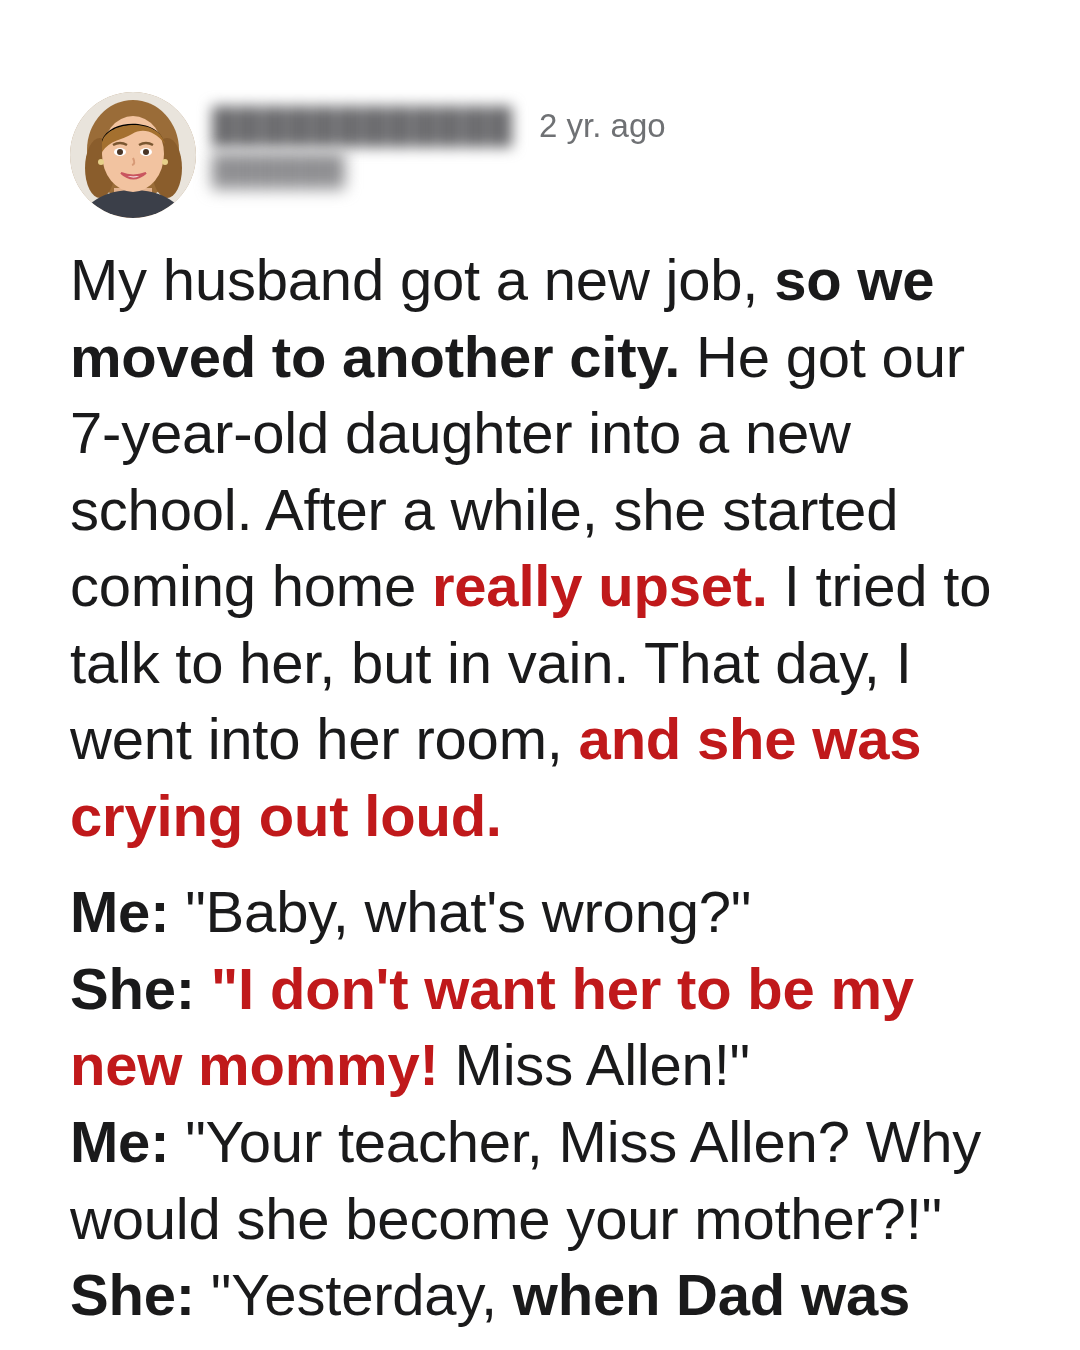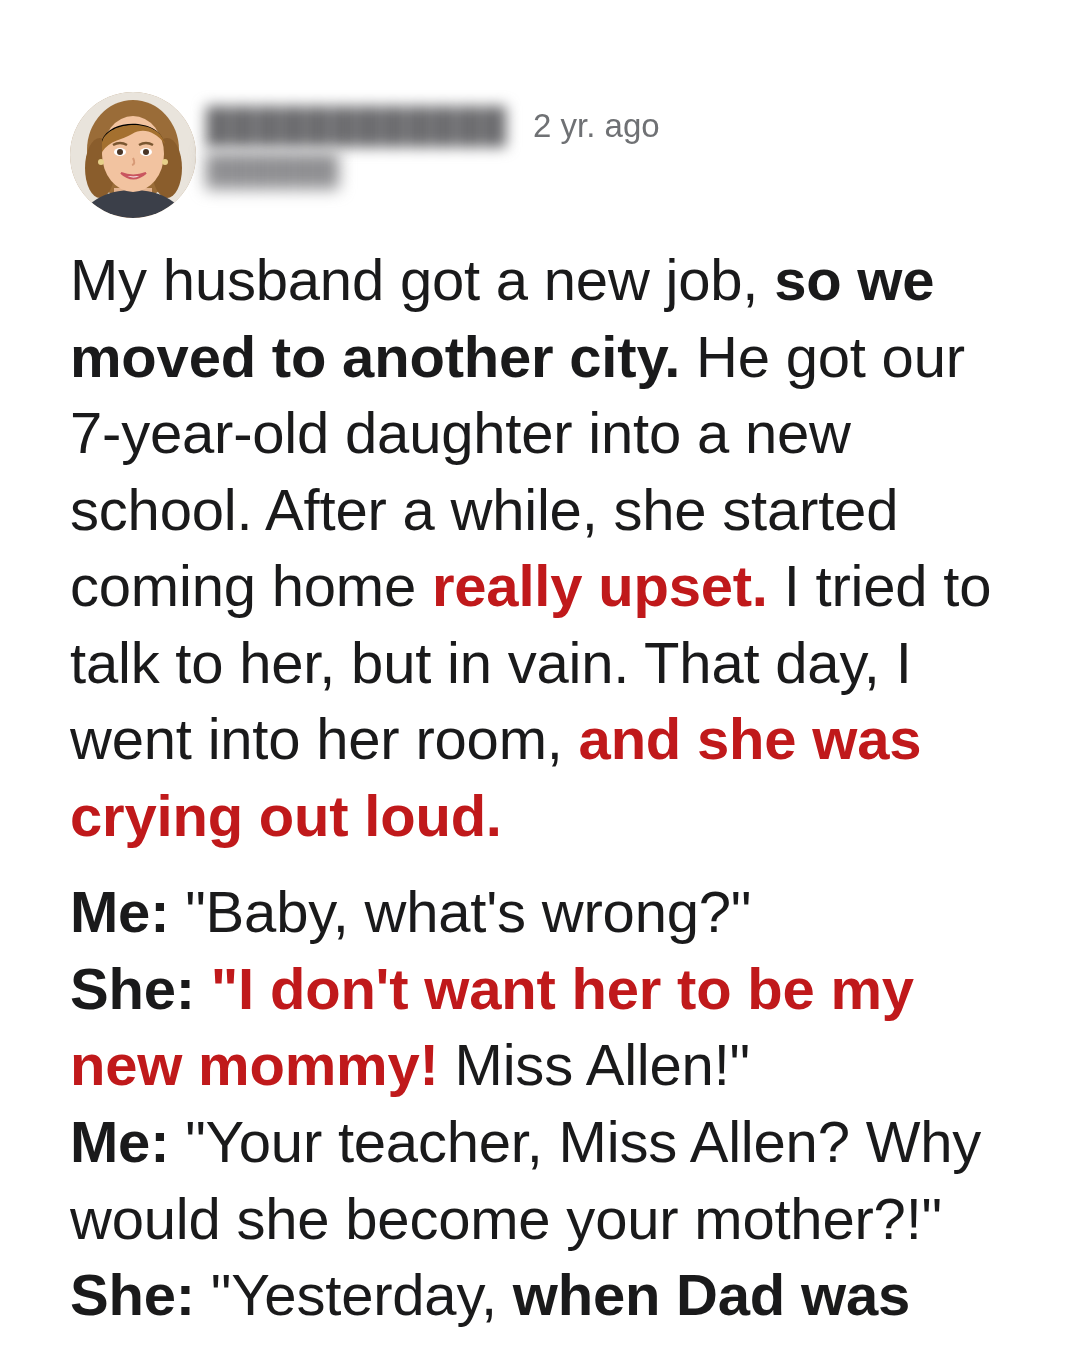--- a/index.html
+++ b/index.html
@@ -21,21 +21,21 @@
     height: 1350px;
     background: #ffffff;
     box-sizing: border-box;
     padding: 92px 70px 0 70px;
   }
 
   
   .post-header {
     display: flex;
     align-items: flex-start;
-    gap: 10px;
+    gap: 16px;
     height: 132px;
   }
 
   .avatar {
     width: 126px;
     height: 126px;
     border-radius: 50%;
     flex: 0 0 126px;
     overflow: hidden;
     position: relative;

